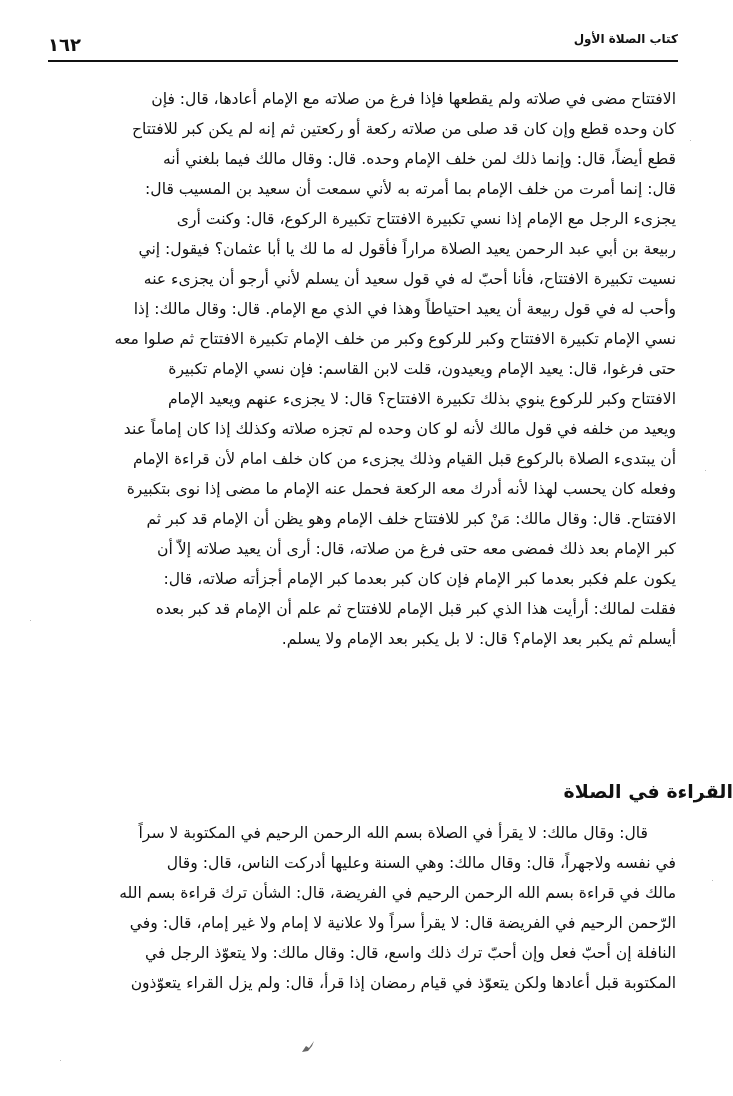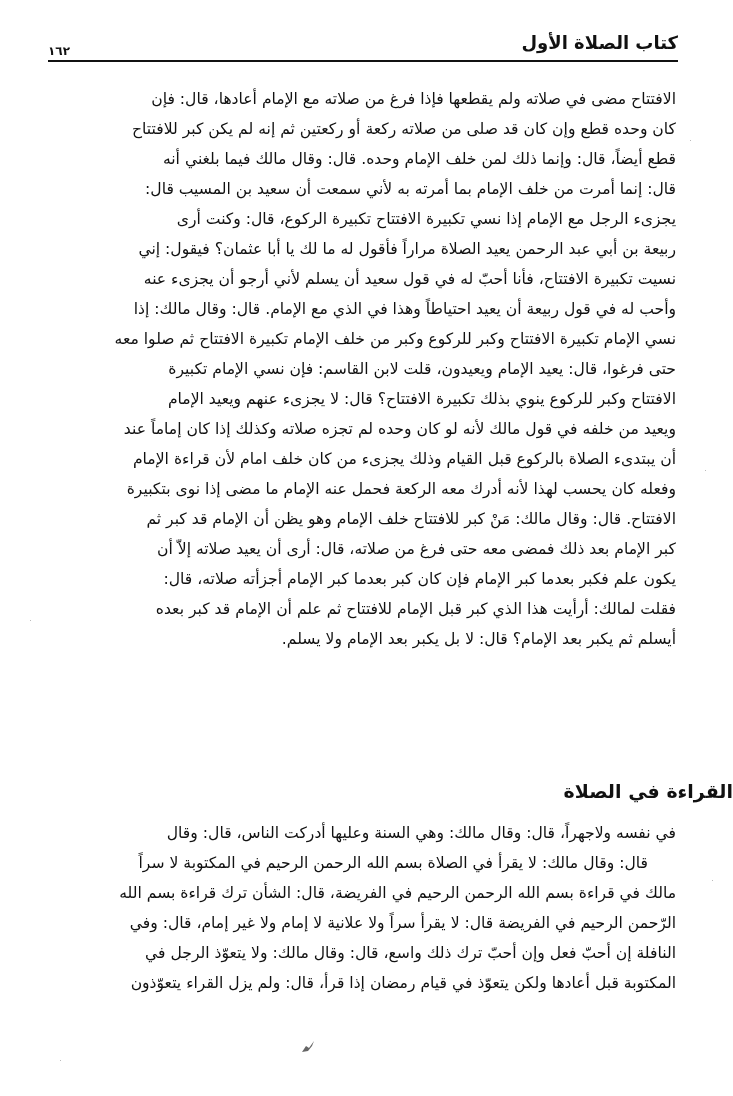--- a/index.html
+++ b/index.html
@@ -26,29 +26,29 @@
       top: 30px;
       left: 48px;
       width: 630px;
       height: 26px;
       direction: rtl;
     }
     .header-title {
       position: absolute;
       right: 0;
       top: 2px;
-      font-size: 18px;
+      font-size: 12px;
       font-weight: bold;
       direction: rtl;
     }
     .header-page-number {
       position: absolute;
       left: 0;
-      top: 14px;
-      font-size: 12px;
+      top: 4px;
+      font-size: 18px;
       font-weight: bold;
     }
     .header-rule {
       position: absolute;
       top: 60px;
       left: 48px;
       width: 630px;
       height: 2px;
       background: #111111;
     }
@@ -121,22 +121,22 @@
     <span class="line">الافتتاح. قال: وقال مالك: مَنْ كبر للافتتاح خلف الإمام وهو يظن أن الإمام قد كبر ثم</span>
     <span class="line">كبر الإمام بعد ذلك فمضى معه حتى فرغ من صلاته، قال: أرى أن يعيد صلاته إلاّ أن</span>
     <span class="line">يكون علم فكبر بعدما كبر الإمام فإن كان كبر بعدما كبر الإمام أجزأته صلاته، قال:</span>
     <span class="line">فقلت لمالك: أرأيت هذا الذي كبر قبل الإمام للافتتاح ثم علم أن الإمام قد كبر بعده</span>
     <span class="line">أيسلم ثم يكبر بعد الإمام؟ قال: لا بل يكبر بعد الإمام ولا يسلم.</span>
   </div>
 
   <div class="section-heading">القراءة في الصلاة</div>
 
   <div class="body-text" id="para2">
+    <span class="line indent">قال: وقال مالك: لا يقرأ في الصلاة بسم الله الرحمن الرحيم في المكتوبة لا سراً</span>
     <span class="line">في نفسه ولاجهراً، قال: وقال مالك: وهي السنة وعليها أدركت الناس، قال: وقال</span>
-    <span class="line indent">قال: وقال مالك: لا يقرأ في الصلاة بسم الله الرحمن الرحيم في المكتوبة لا سراً</span>
     <span class="line">مالك في قراءة بسم الله الرحمن الرحيم في الفريضة، قال: الشأن ترك قراءة بسم الله</span>
     <span class="line">الرّحمن الرحيم في الفريضة قال: لا يقرأ سراً ولا علانية لا إمام ولا غير إمام، قال: وفي</span>
     <span class="line">النافلة إن أحبّ فعل وإن أحبّ ترك ذلك واسع، قال: وقال مالك: ولا يتعوّذ الرجل في</span>
     <span class="line">المكتوبة قبل أعادها ولكن يتعوّذ في قيام رمضان إذا قرأ، قال: ولم يزل القراء يتعوّذون</span>
   </div>
 
   <svg class="ornament" viewBox="0 0 16 14">
     <path d="M2 12 L6 6 L9 8 L14 1 L12 6 L8 11 Z" fill="#333" opacity="0.75"></path>
   </svg>
 

